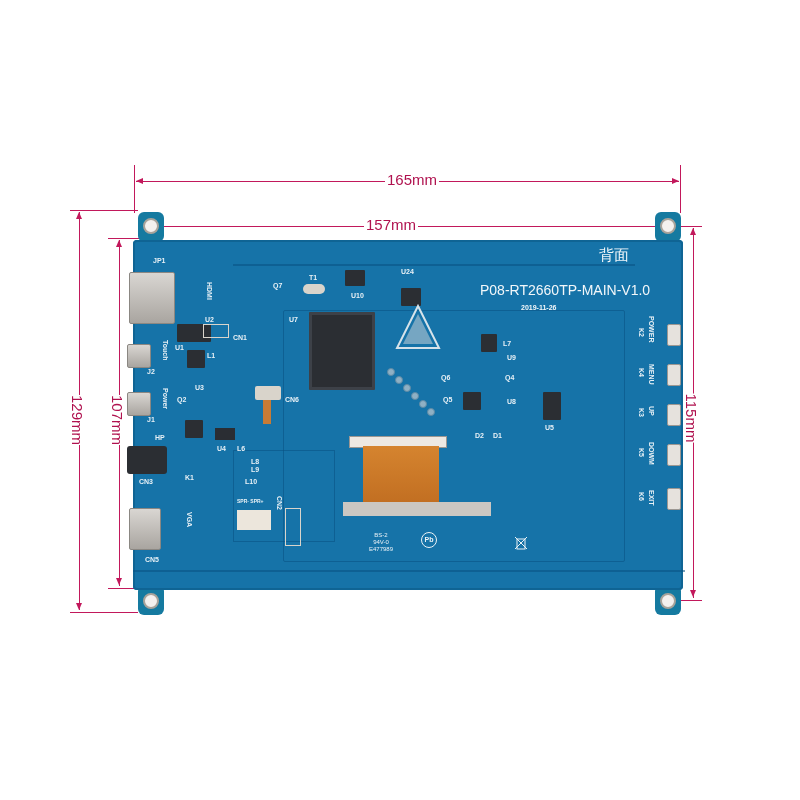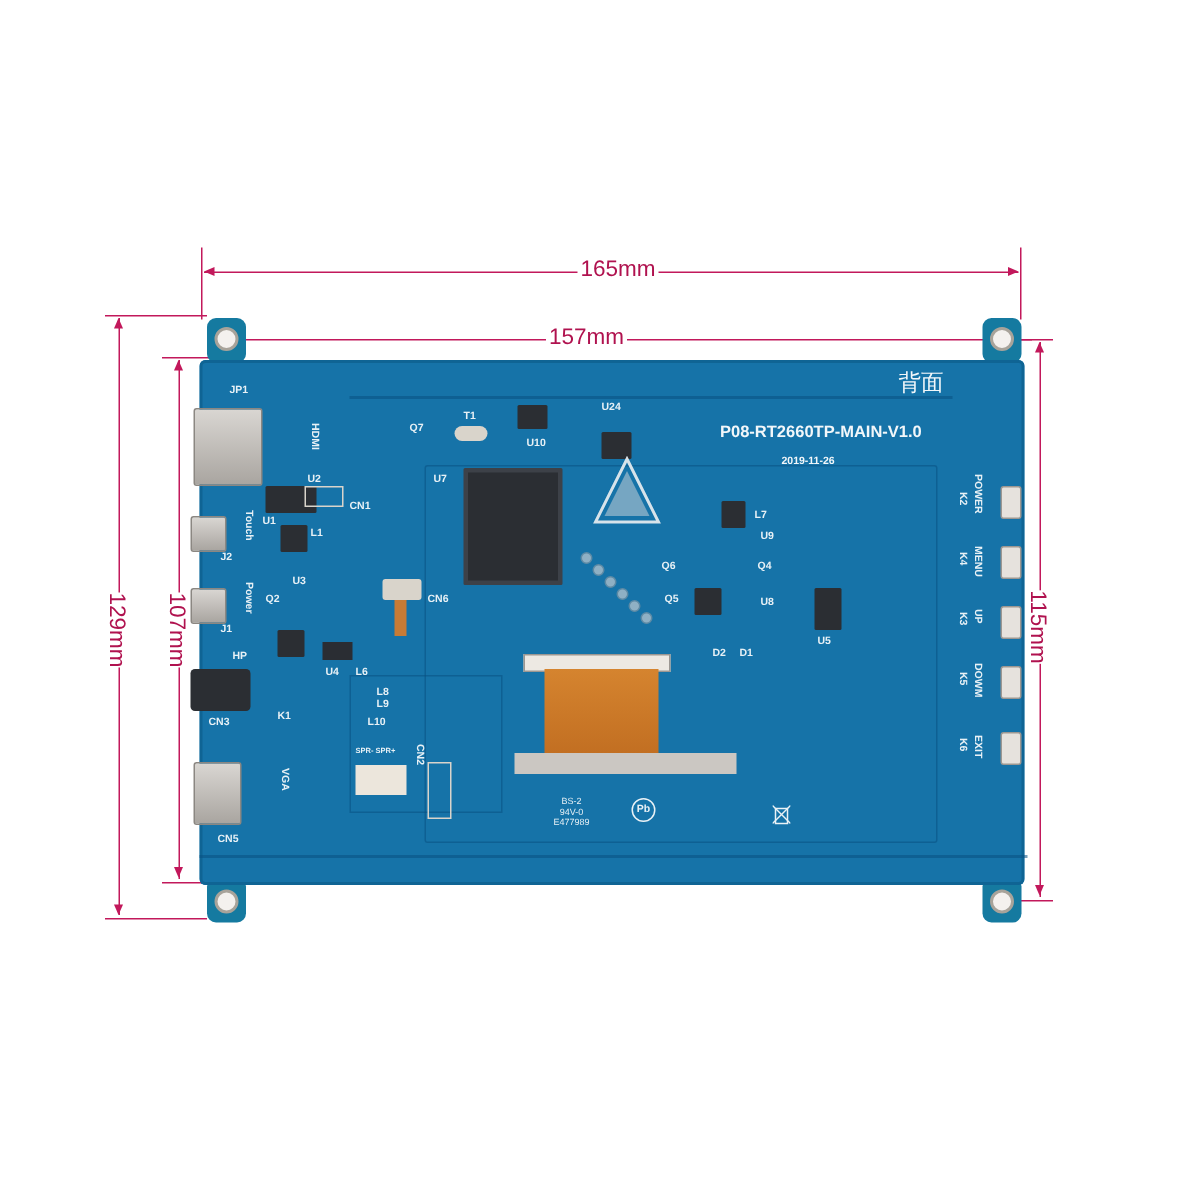--- a/index.html
+++ b/index.html
@@ -91,21 +91,21 @@
     </div>
 
   <div class="board">
 
     <div class="trace" style="left:100px;top:24px;width:400px;height:0;"></div>
     <div class="trace" style="left:150px;top:70px;width:340px;height:250px;border-radius:2px;"></div>
     <div class="trace" style="left:100px;top:210px;width:100px;height:90px;"></div>
     <div class="trace" style="left:0;top:330px;width:550px;height:0;"></div>
 
     <span class="abs" style="left:466px;top:6px;color:#f2f7fa;font-size:15px;">背面</span>
-    <span class="abs" style="left:347px;top:42px;color:#f2f7fa;font-size:11px;font-weight:bold;">P08-RT2660TP-MAIN-V1.0</span>
+    <span class="abs" style="left:347px;top:42px;color:#f2f7fa;font-size:14px;font-weight:normal;">P08-RT2660TP-MAIN-V1.0</span>
     <span class="abs" style="left:388px;top:64px;color:#f2f7fa;font-size:7px;font-weight:bold;">2019-11-26</span>
 
     <div class="port" style="left:-4px;top:32px;width:44px;height:50px;"></div>
     <span class="silk" style="left:20px;top:17px;">JP1</span>
     <span class="silk-v" style="left:80px;top:42px;">HDMI</span>
 
     <div class="port" style="left:-6px;top:104px;width:22px;height:22px;"></div>
     <span class="silk-v" style="left:36px;top:100px;">Touch</span>
     <span class="silk" style="left:14px;top:128px;">J2</span>
 

